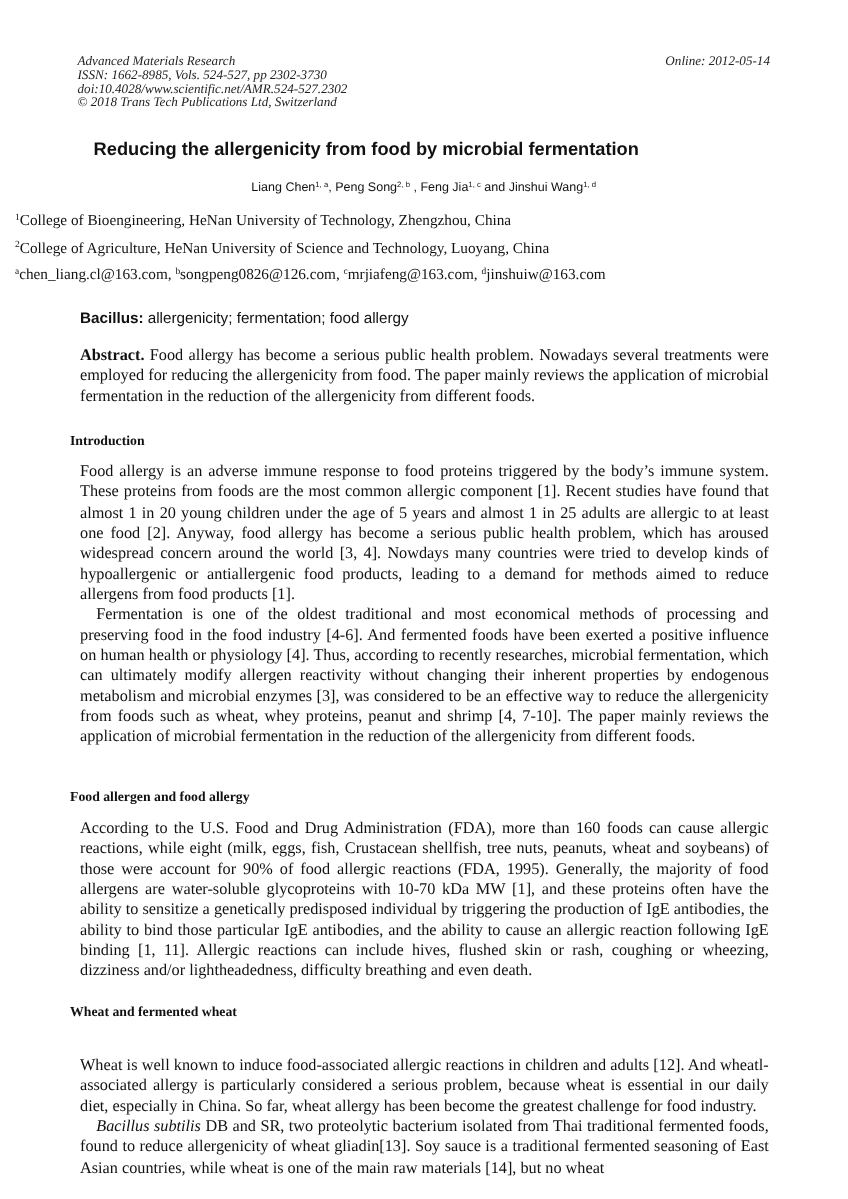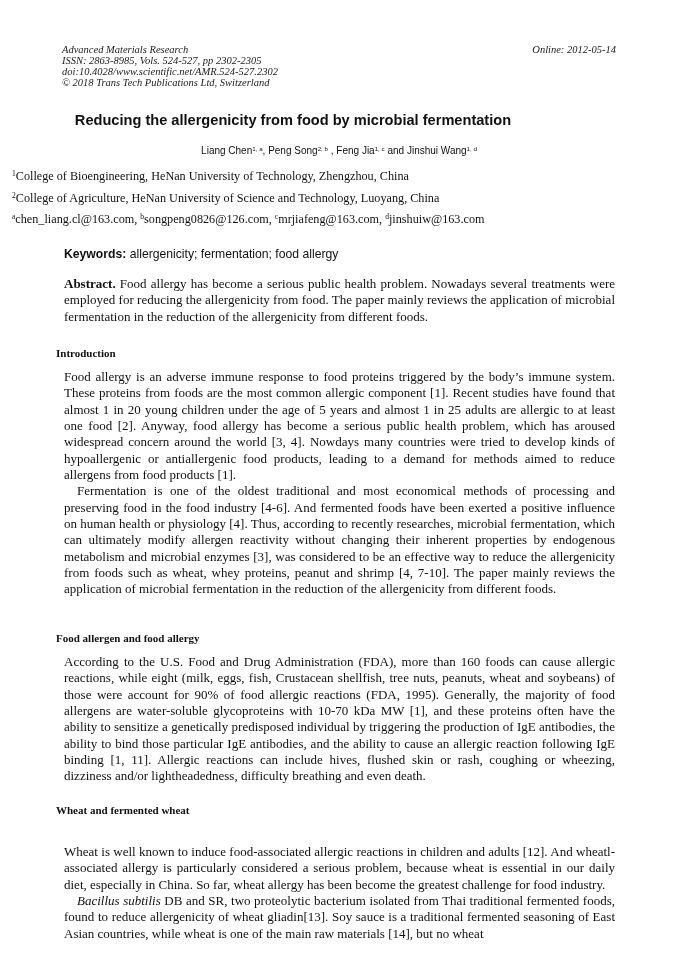--- a/index.html
+++ b/index.html
@@ -20,21 +20,21 @@
   .abs-label { font-weight: bold; }
   em { font-style: italic; }
 </style>
 </head>
 <body>
 
 <div class="page">
 
   <div class="hdr">
     <div>Advanced Materials Research</div>
-    <div>ISSN: 2863-8985, Vols. 524-527, pp 2302-2305</div>
+    <div>ISSN: 1662-8985, Vols. 524-527, pp 2302-3730</div>
     <div>doi:10.4028/www.scientific.net/AMR.524-527.2302</div>
     <div>© 2018 Trans Tech Publications Ltd, Switzerland</div>
   </div>
   <div class="hdr-right">Online: 2012-05-14</div>
 
   <div class="title">Reducing the allergenicity from food by microbial fermentation</div>
 
   <div class="authors">
     <span>Liang Chen</span><sup>1, a</sup><span>, </span><span>Peng Song</span><sup>2, b</sup><span> , </span><span>Feng Jia</span><sup>1, c</sup><span> and </span><span>Jinshui Wang</span><sup>1, d</sup>
   </div>
@@ -43,21 +43,21 @@
     <sup>1</sup><span>College of Bioengineering, HeNan University of Technology, Zhengzhou, China</span>
   </div>
   <div class="aff" style="top:159px;">
     <sup>2</sup><span>College of Agriculture, HeNan University of Science and Technology, Luoyang, China</span>
   </div>
   <div class="aff" style="top:180px;">
     <sup>a</sup><span>chen_liang.cl@163.com, </span><sup>b</sup><span>songpeng0826@126.com, </span><sup>c</sup><span>mrjiafeng@163.com, </span><sup>d</sup><span>jinshuiw@163.com</span>
   </div>
 
   <div class="kw">
-    <b>Keywords:</b><span> allergenicity; fermentation; food allergy</span>
+    <b>Bacillus:</b><span> allergenicity; fermentation; food allergy</span>
   </div>
 
   <div class="para" style="top:244px;">
     <p><span class="abs-label">Abstract.</span><span> Food allergy has become a serious public health problem. Nowadays several treatments were employed for reducing the allergenicity from food. The paper mainly reviews the application of microbial fermentation in the reduction of the allergenicity from different foods.</span></p>
   </div>
 
   <div class="sec" style="top:315px;">Introduction</div>
   <div class="para" style="top:337px;">
     <p>Food allergy is an adverse immune response to food proteins triggered by the body’s  immune system. These proteins from foods are the most common allergic component [1]. Recent studies have found that almost 1 in 20 young children under the age of 5 years and almost 1 in 25 adults are allergic to at least one food [2]. Anyway, food allergy has become a serious public health problem, which has aroused widespread concern around the world [3, 4]. Nowdays many countries were tried to develop kinds of hypoallergenic or antiallergenic food products, leading to a demand for methods aimed to reduce allergens from food products [1].</p>
     <p class="indent">Fermentation is one of the oldest traditional and most economical methods of processing and preserving food in the food industry [4-6]. And fermented foods have been exerted a positive influence on human health or physiology [4]. Thus, according to recently researches, microbial fermentation, which can ultimately modify allergen reactivity without changing their inherent properties by endogenous metabolism and microbial enzymes [3], was considered to be an effective way to reduce the allergenicity from foods such as wheat, whey proteins, peanut and shrimp [4, 7-10]. The paper mainly reviews the application of microbial fermentation in the reduction of the allergenicity from different foods.</p>

